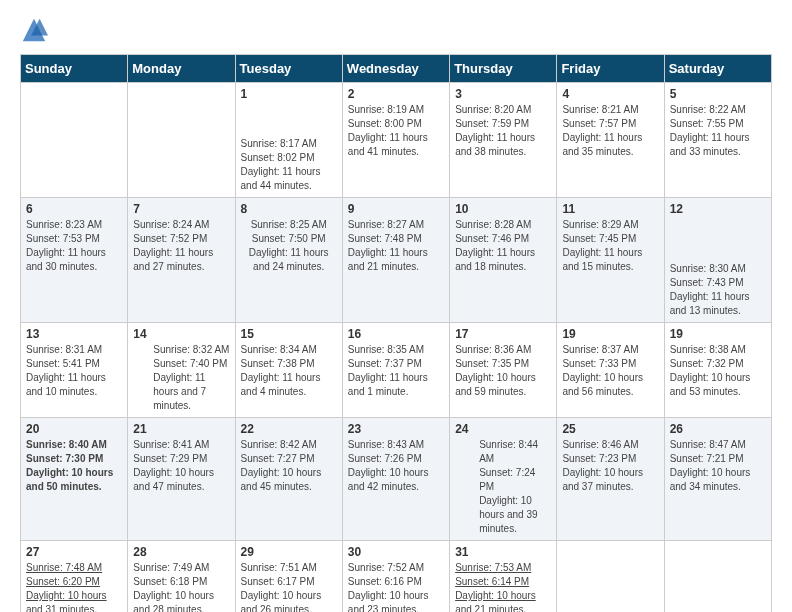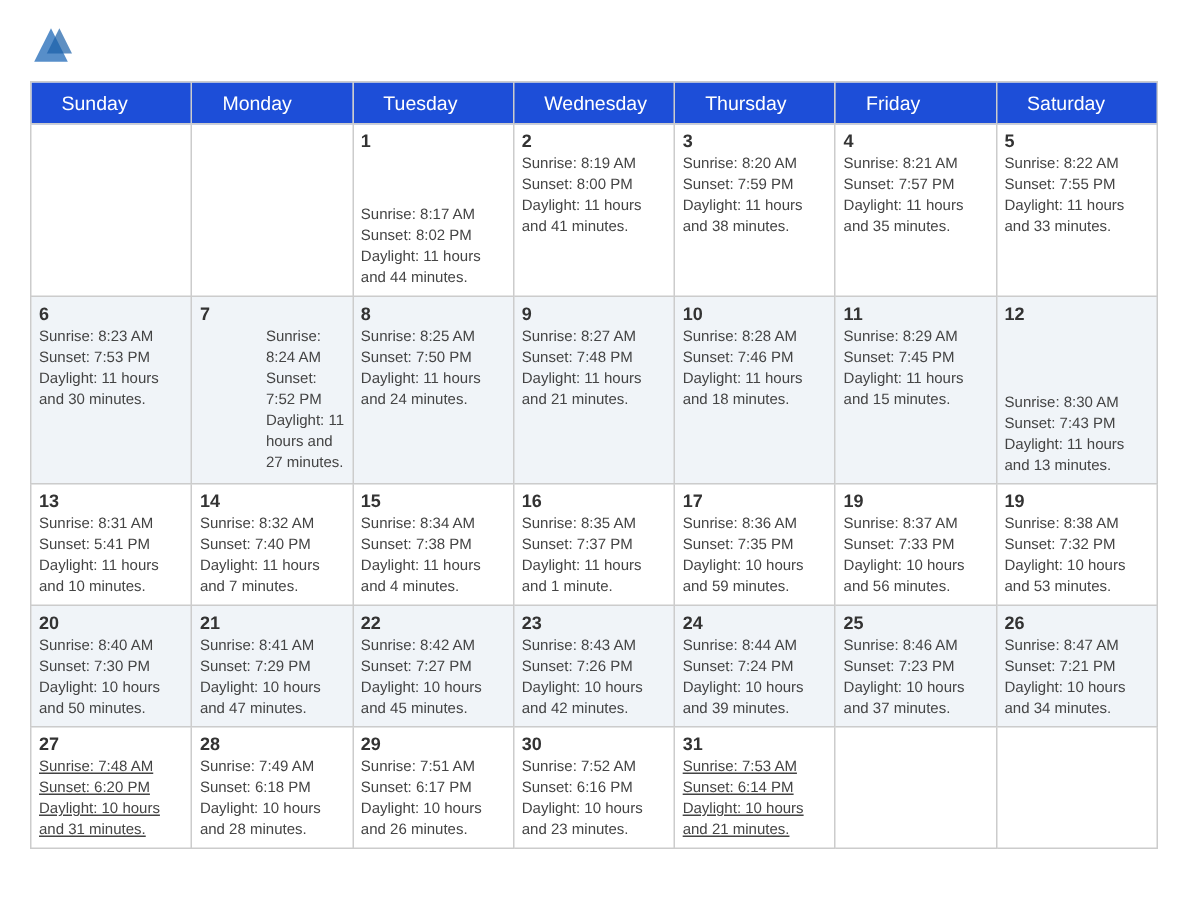--- a/index.html
+++ b/index.html
@@ -49,25 +49,25 @@
     .location-title {
       font-size: 16px;
       color: #555;
     }
     table {
       width: 100%;
       border-collapse: collapse;
       table-layout: fixed;
     }
     thead tr th {
-      background-color: #1d4ed8;
+      background-color: #0c4a6e;
       color: #fff;
       font-size: 13px;
-      font-weight: normal;
-      padding: 6px 20px;
+      font-weight: bold;
+      padding: 6px 4px;
       text-align: left;
       border: 1px solid #ccc;
     }
     tbody tr td {
       vertical-align: top;
       border: 1px solid #ccc;
       padding: 4px 5px;
       font-size: 10.5px;
       color: #333;
       height: 80px;
@@ -161,27 +161,27 @@
         </tr>
         <tr>
           <td>
             <span class="day-num">6</span>
             <div class="cell-content" style="white-space: pre-line;">Sunrise: 8:23 AM
 Sunset: 7:53 PM
 Daylight: 11 hours and 30 minutes.</div>
           </td>
           <td>
             <span class="day-num">7</span>
-            <div class="cell-content" style="white-space: pre-line; margin-left: 44px;">Sunrise: 8:24 AM
+            <div class="cell-content" style="white-space: pre-line;">Sunrise: 8:24 AM
 Sunset: 7:52 PM
 Daylight: 11 hours and 27 minutes.</div>
           </td>
           <td>
             <span class="day-num">8</span>
-            <div class="cell-content" style="white-space: pre-line;">Sunrise: 8:25 AM
+            <div class="cell-content" style="white-space: pre-line; text-align: center;">Sunrise: 8:25 AM
 Sunset: 7:50 PM
 Daylight: 11 hours and 24 minutes.</div>
           </td>
           <td>
             <span class="day-num">9</span>
             <div class="cell-content" style="white-space: pre-line;">Sunrise: 8:27 AM
 Sunset: 7:48 PM
 Daylight: 11 hours and 21 minutes.</div>
           </td>
           <td>
@@ -205,21 +205,21 @@
         </tr>
         <tr>
           <td>
             <span class="day-num">13</span>
             <div class="cell-content" style="white-space: pre-line;">Sunrise: 8:31 AM
 Sunset: 5:41 PM
 Daylight: 11 hours and 10 minutes.</div>
           </td>
           <td>
             <span class="day-num">14</span>
-            <div class="cell-content" style="white-space: pre-line;">Sunrise: 8:32 AM
+            <div class="cell-content" style="white-space: pre-line; margin-left: 20px;">Sunrise: 8:32 AM
 Sunset: 7:40 PM
 Daylight: 11 hours and 7 minutes.</div>
           </td>
           <td>
             <span class="day-num">15</span>
             <div class="cell-content" style="white-space: pre-line;">Sunrise: 8:34 AM
 Sunset: 7:38 PM
 Daylight: 11 hours and 4 minutes.</div>
           </td>
           <td>
@@ -243,21 +243,21 @@
           <td>
             <span class="day-num">19</span>
             <div class="cell-content" style="white-space: pre-line;">Sunrise: 8:38 AM
 Sunset: 7:32 PM
 Daylight: 10 hours and 53 minutes.</div>
           </td>
         </tr>
         <tr>
           <td>
             <span class="day-num">20</span>
-            <div class="cell-content" style="white-space: pre-line;">Sunrise: 8:40 AM
+            <div class="cell-content" style="white-space: pre-line; font-weight: bold;">Sunrise: 8:40 AM
 Sunset: 7:30 PM
 Daylight: 10 hours and 50 minutes.</div>
           </td>
           <td>
             <span class="day-num">21</span>
             <div class="cell-content" style="white-space: pre-line;">Sunrise: 8:41 AM
 Sunset: 7:29 PM
 Daylight: 10 hours and 47 minutes.</div>
           </td>
           <td>
@@ -267,21 +267,21 @@
 Daylight: 10 hours and 45 minutes.</div>
           </td>
           <td>
             <span class="day-num">23</span>
             <div class="cell-content" style="white-space: pre-line;">Sunrise: 8:43 AM
 Sunset: 7:26 PM
 Daylight: 10 hours and 42 minutes.</div>
           </td>
           <td>
             <span class="day-num">24</span>
-            <div class="cell-content" style="white-space: pre-line;">Sunrise: 8:44 AM
+            <div class="cell-content" style="white-space: pre-line; margin-left: 24px;">Sunrise: 8:44 AM
 Sunset: 7:24 PM
 Daylight: 10 hours and 39 minutes.</div>
           </td>
           <td>
             <span class="day-num">25</span>
             <div class="cell-content" style="white-space: pre-line;">Sunrise: 8:46 AM
 Sunset: 7:23 PM
 Daylight: 10 hours and 37 minutes.</div>
           </td>
           <td>

